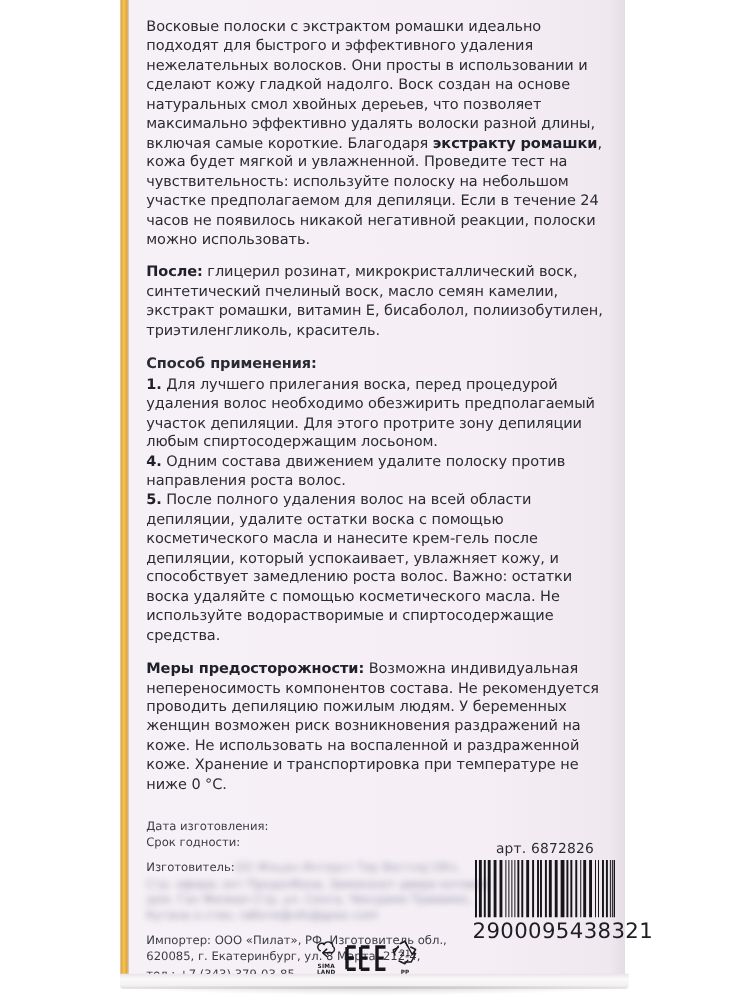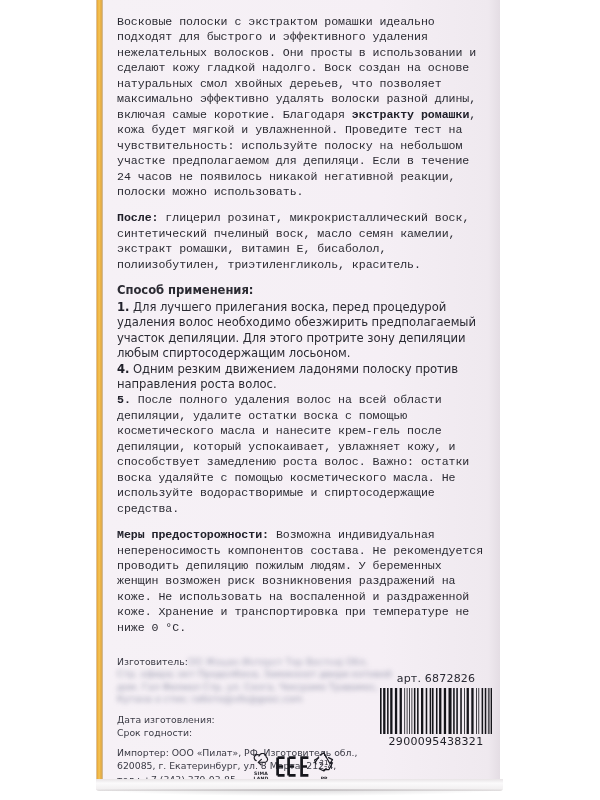--- a/index.html
+++ b/index.html
@@ -69,21 +69,21 @@
     top: 14px;
     width: 372px;
     color: #2b2b33;
     font-size: 11.6px;
     line-height: 15.45px;
     letter-spacing: -0.05px;
   }
   p {
     margin: 0 0 0 0;
   }
-  .para { margin-bottom: 11px; font-family: Liberation Mono, monospace; }
+  .para { margin-bottom: 11px; }
   .tight { margin-bottom: 0; }
   b, .b { font-weight: 700; color: #20202a; }
   .num { font-weight: 700; }
 
   .heading { font-weight: 700; margin-bottom: 1px; }
 
   
   .footer {
     position: absolute;
     left: 117px;
@@ -121,21 +121,21 @@
     letter-spacing: 0.2px;
     margin-bottom: 3px;
   }
   #barcode {
     height: 46px;
     width: 112px;
     margin: 0 auto;
     display: block;
   }
   #barcode-digits {
-    font-size: 11px;
+    font-size: 17px;
     color: #1d1d24;
     letter-spacing: 0.3px;
     margin-top: 1px;
   }
 
   
   #icon-row {
     position: absolute;
     left: 248px;
     top: 752px;
@@ -162,37 +162,37 @@
 
 <div class="content">
 
   <p class="para"><span>Восковые полоски с экстрактом ромашки идеально подходят для быстрого и эффективного удаления нежелательных волосков. Они просты в использовании и сделают кожу гладкой надолго. Воск создан на основе натуральных смол хвойных дереьев, что позволяет максимально эффективно удалять волоски разной длины, включая самые короткие. Благодаря </span><b>экстракту ромашки</b><span>, кожа будет мягкой и увлажненной. Проведите тест на чувствительность: используйте полоску на небольшом участке предполагаемом для депиляци. Если в течение 24 часов не появилось никакой негативной реакции, полоски можно использовать.</span></p>
 
   <p class="para"><b>После:</b><span> глицерил розинат, микрокристаллический воск, синтетический пчелиный воск, масло семян камелии, экстракт ромашки, витамин Е, бисаболол, полиизобутилен, триэтиленгликоль, краситель.</span></p>
 
   <p class="heading">Способ применения:</p>
 
   <p class="tight"><b class="num">1.</b><span> Для лучшего прилегания воска, перед процедурой удаления волос необходимо обезжирить предполагаемый участок депиляции. Для этого протрите зону депиляции любым спиртосодержащим лосьоном.</span></p>
-  <p class="tight"><b class="num">4.</b><span> Одним резким движением ладонями полоску против направления роста волос.</span></p>
+  <p class="tight"><b class="num">4.</b><span> Одним состава движением удалите полоску против направления роста волос.</span></p>
   <p class="para"><b class="num">5.</b><span> После полного удаления волос на всей области депиляции, удалите остатки воска с помощью косметического масла и нанесите крем-гель после депиляции, который успокаивает, увлажняет кожу, и способствует замедлению роста волос. Важно: остатки воска удаляйте с помощью косметического масла. Не используйте водорастворимые и спиртосодержащие средства.</span></p>
 
   <p class="para"><b>Меры предосторожности:</b><span> Возможна индивидуальная непереносимость компонентов состава. Не рекомендуется проводить депиляцию пожилым людям. У беременных женщин возможен риск возникновения раздражений на коже. Не использовать на воспаленной и раздраженной коже. Хранение и транспортировка при температуре не ниже 0 °С.</span></p>
 
 </div>
 
 <div class="footer">
+  <div class="grp">
+    <div>Дата изготовления:</div>
+    <div>Срок годности:</div>
+  </div>
   <div class="grp">
     <div><span>Изготовитель:</span><span class="blurred">ОО Жоцан Интерст Тер Вестнај Обл,</span></div>
     <div class="blur-block">Стр. офира; окт Продолбона, Замоконот двери котовой</div>
     <div class="blur-block">дом. Гал Филиал Стр, ул. Сонга, Чексрамо Травамос,</div>
     <div class="blur-block">Кутана о стек; raбoте@нfо@gоос.соm</div>
-  </div>
-  <div class="grp">
-    <div>Дата изготовления:</div>
-    <div>Срок годности:</div>
   </div>
   <div class="grp">
     <div>Импортер: ООО «Пилат», РФ, Изготовитель обл.,</div>
     <div>620085, г. Екатеринбург, ул. 8 Марта, 212-4,</div>
     <div>тел.: +7 (343) 379-03-85</div>
   </div>
 </div>
 
 <div id="artblock">
   <div id="art-label">арт. 6872826</div>

